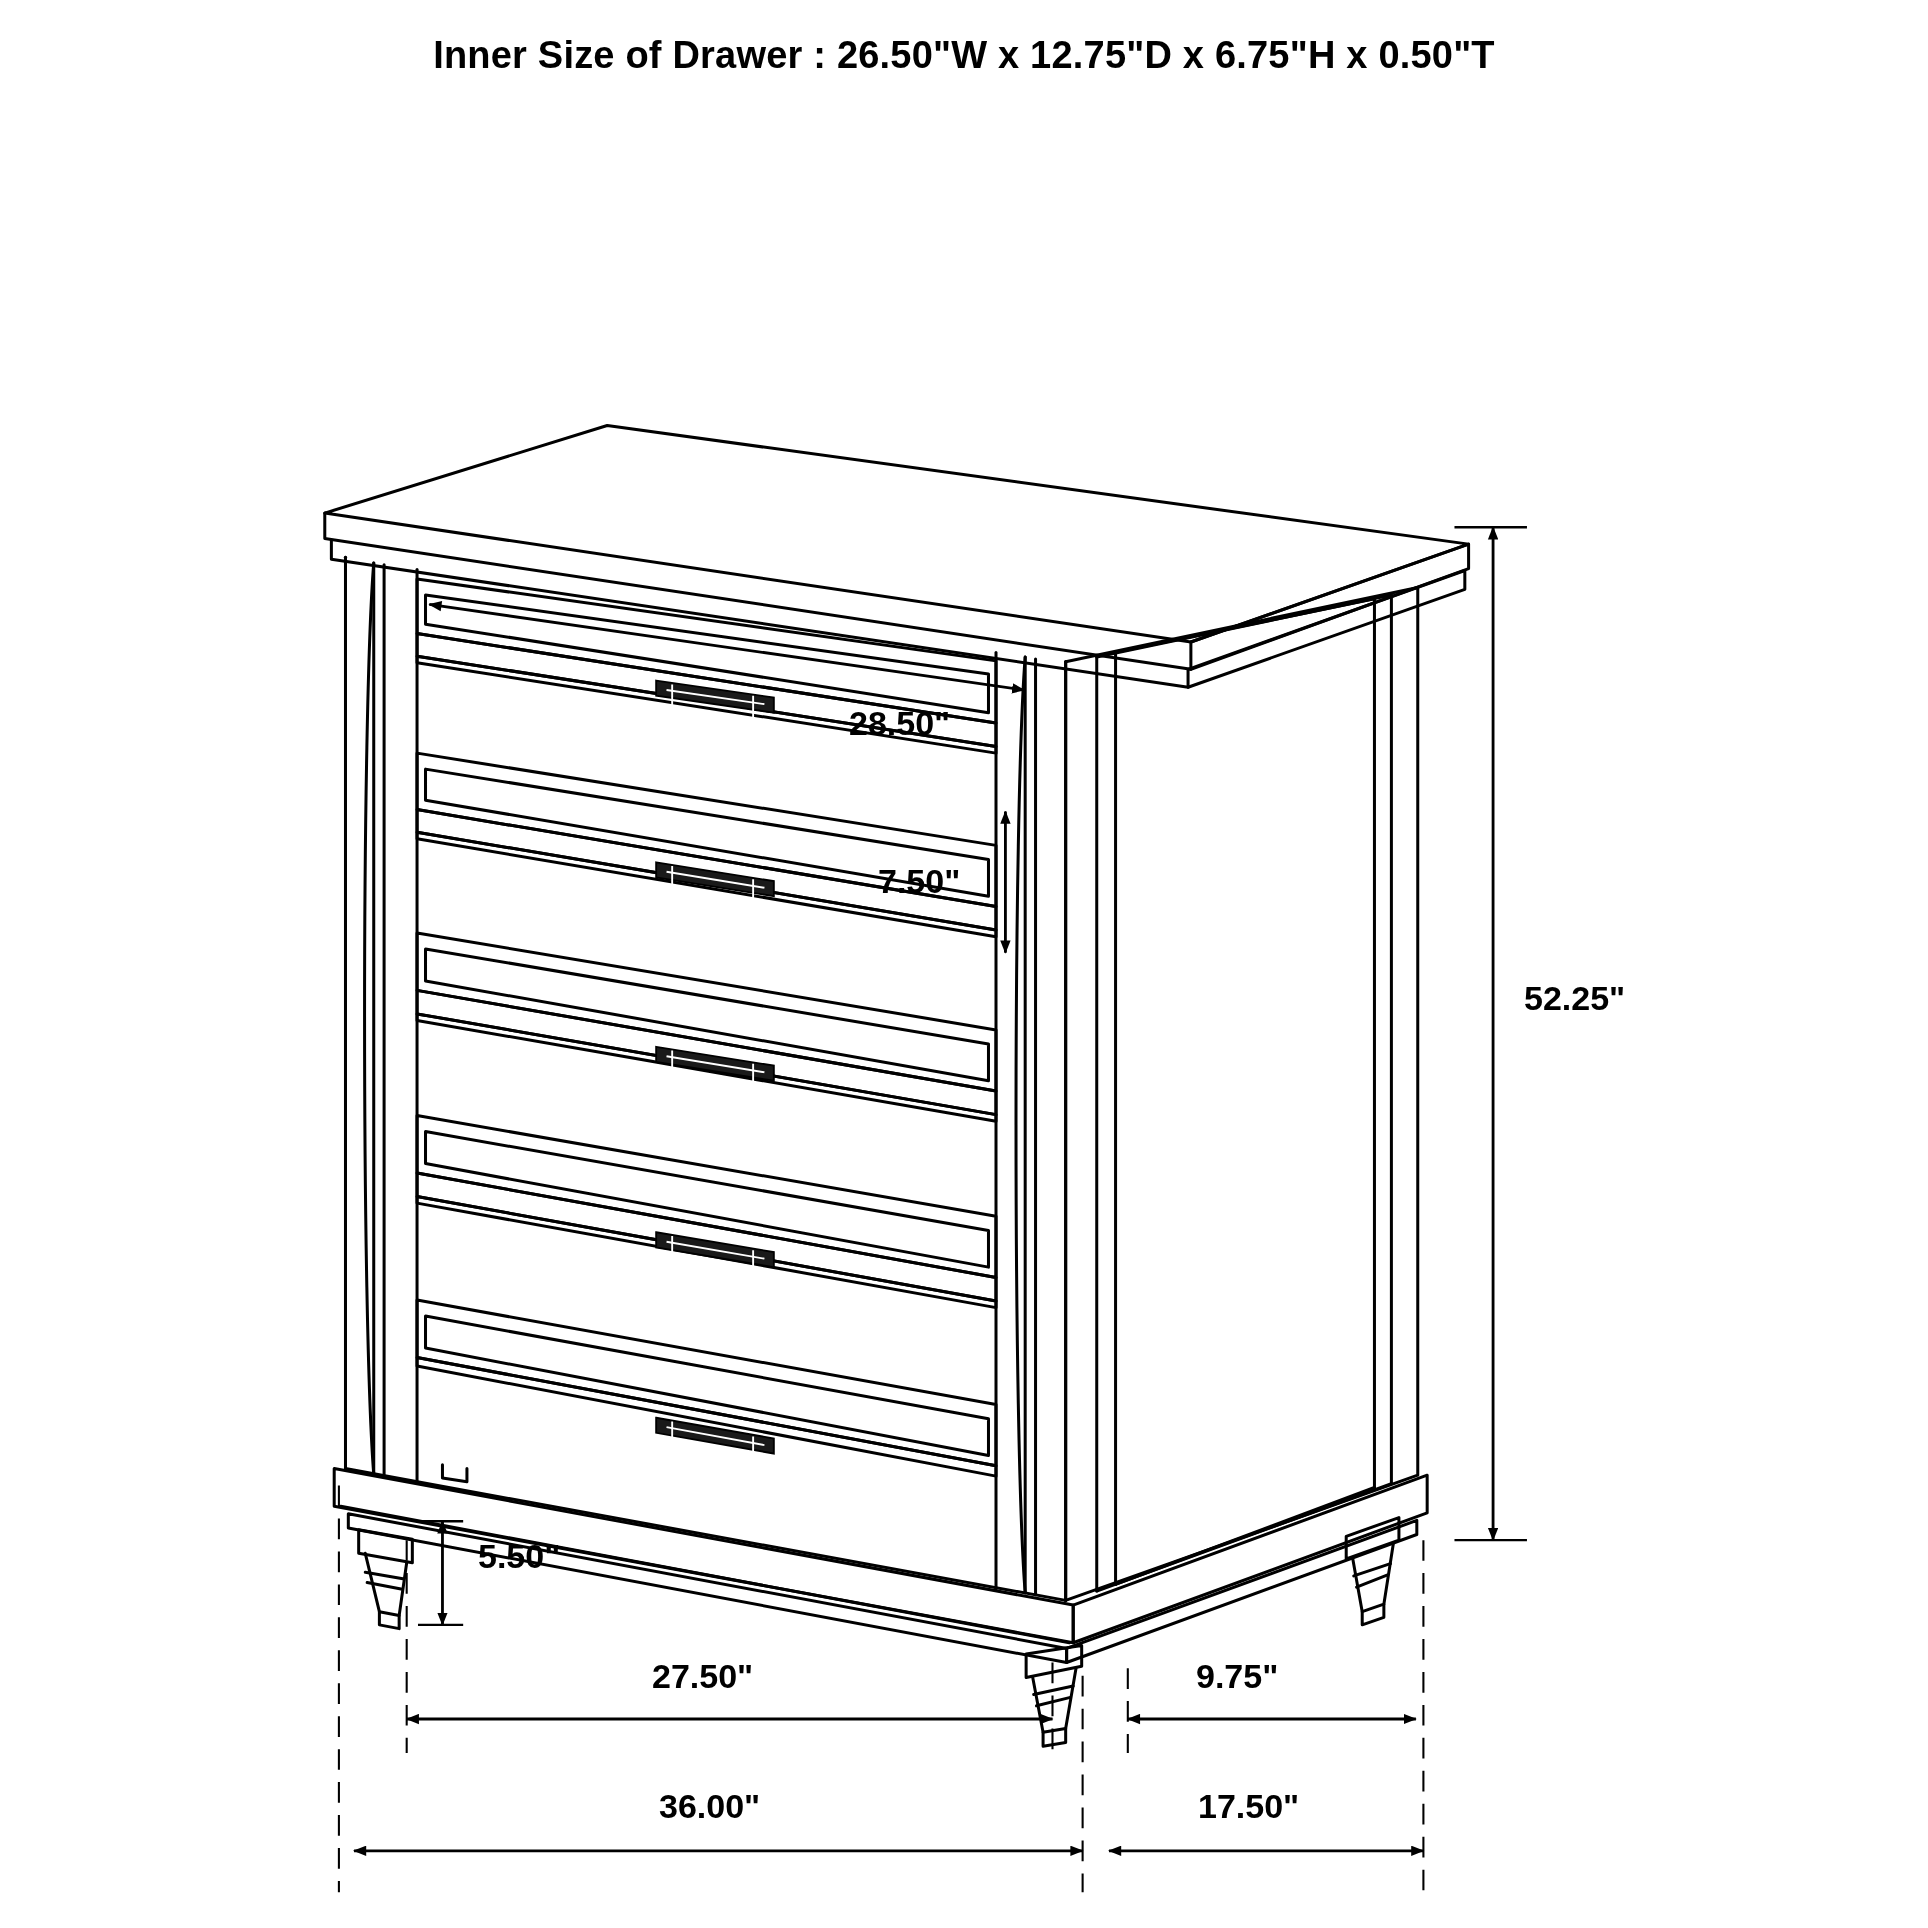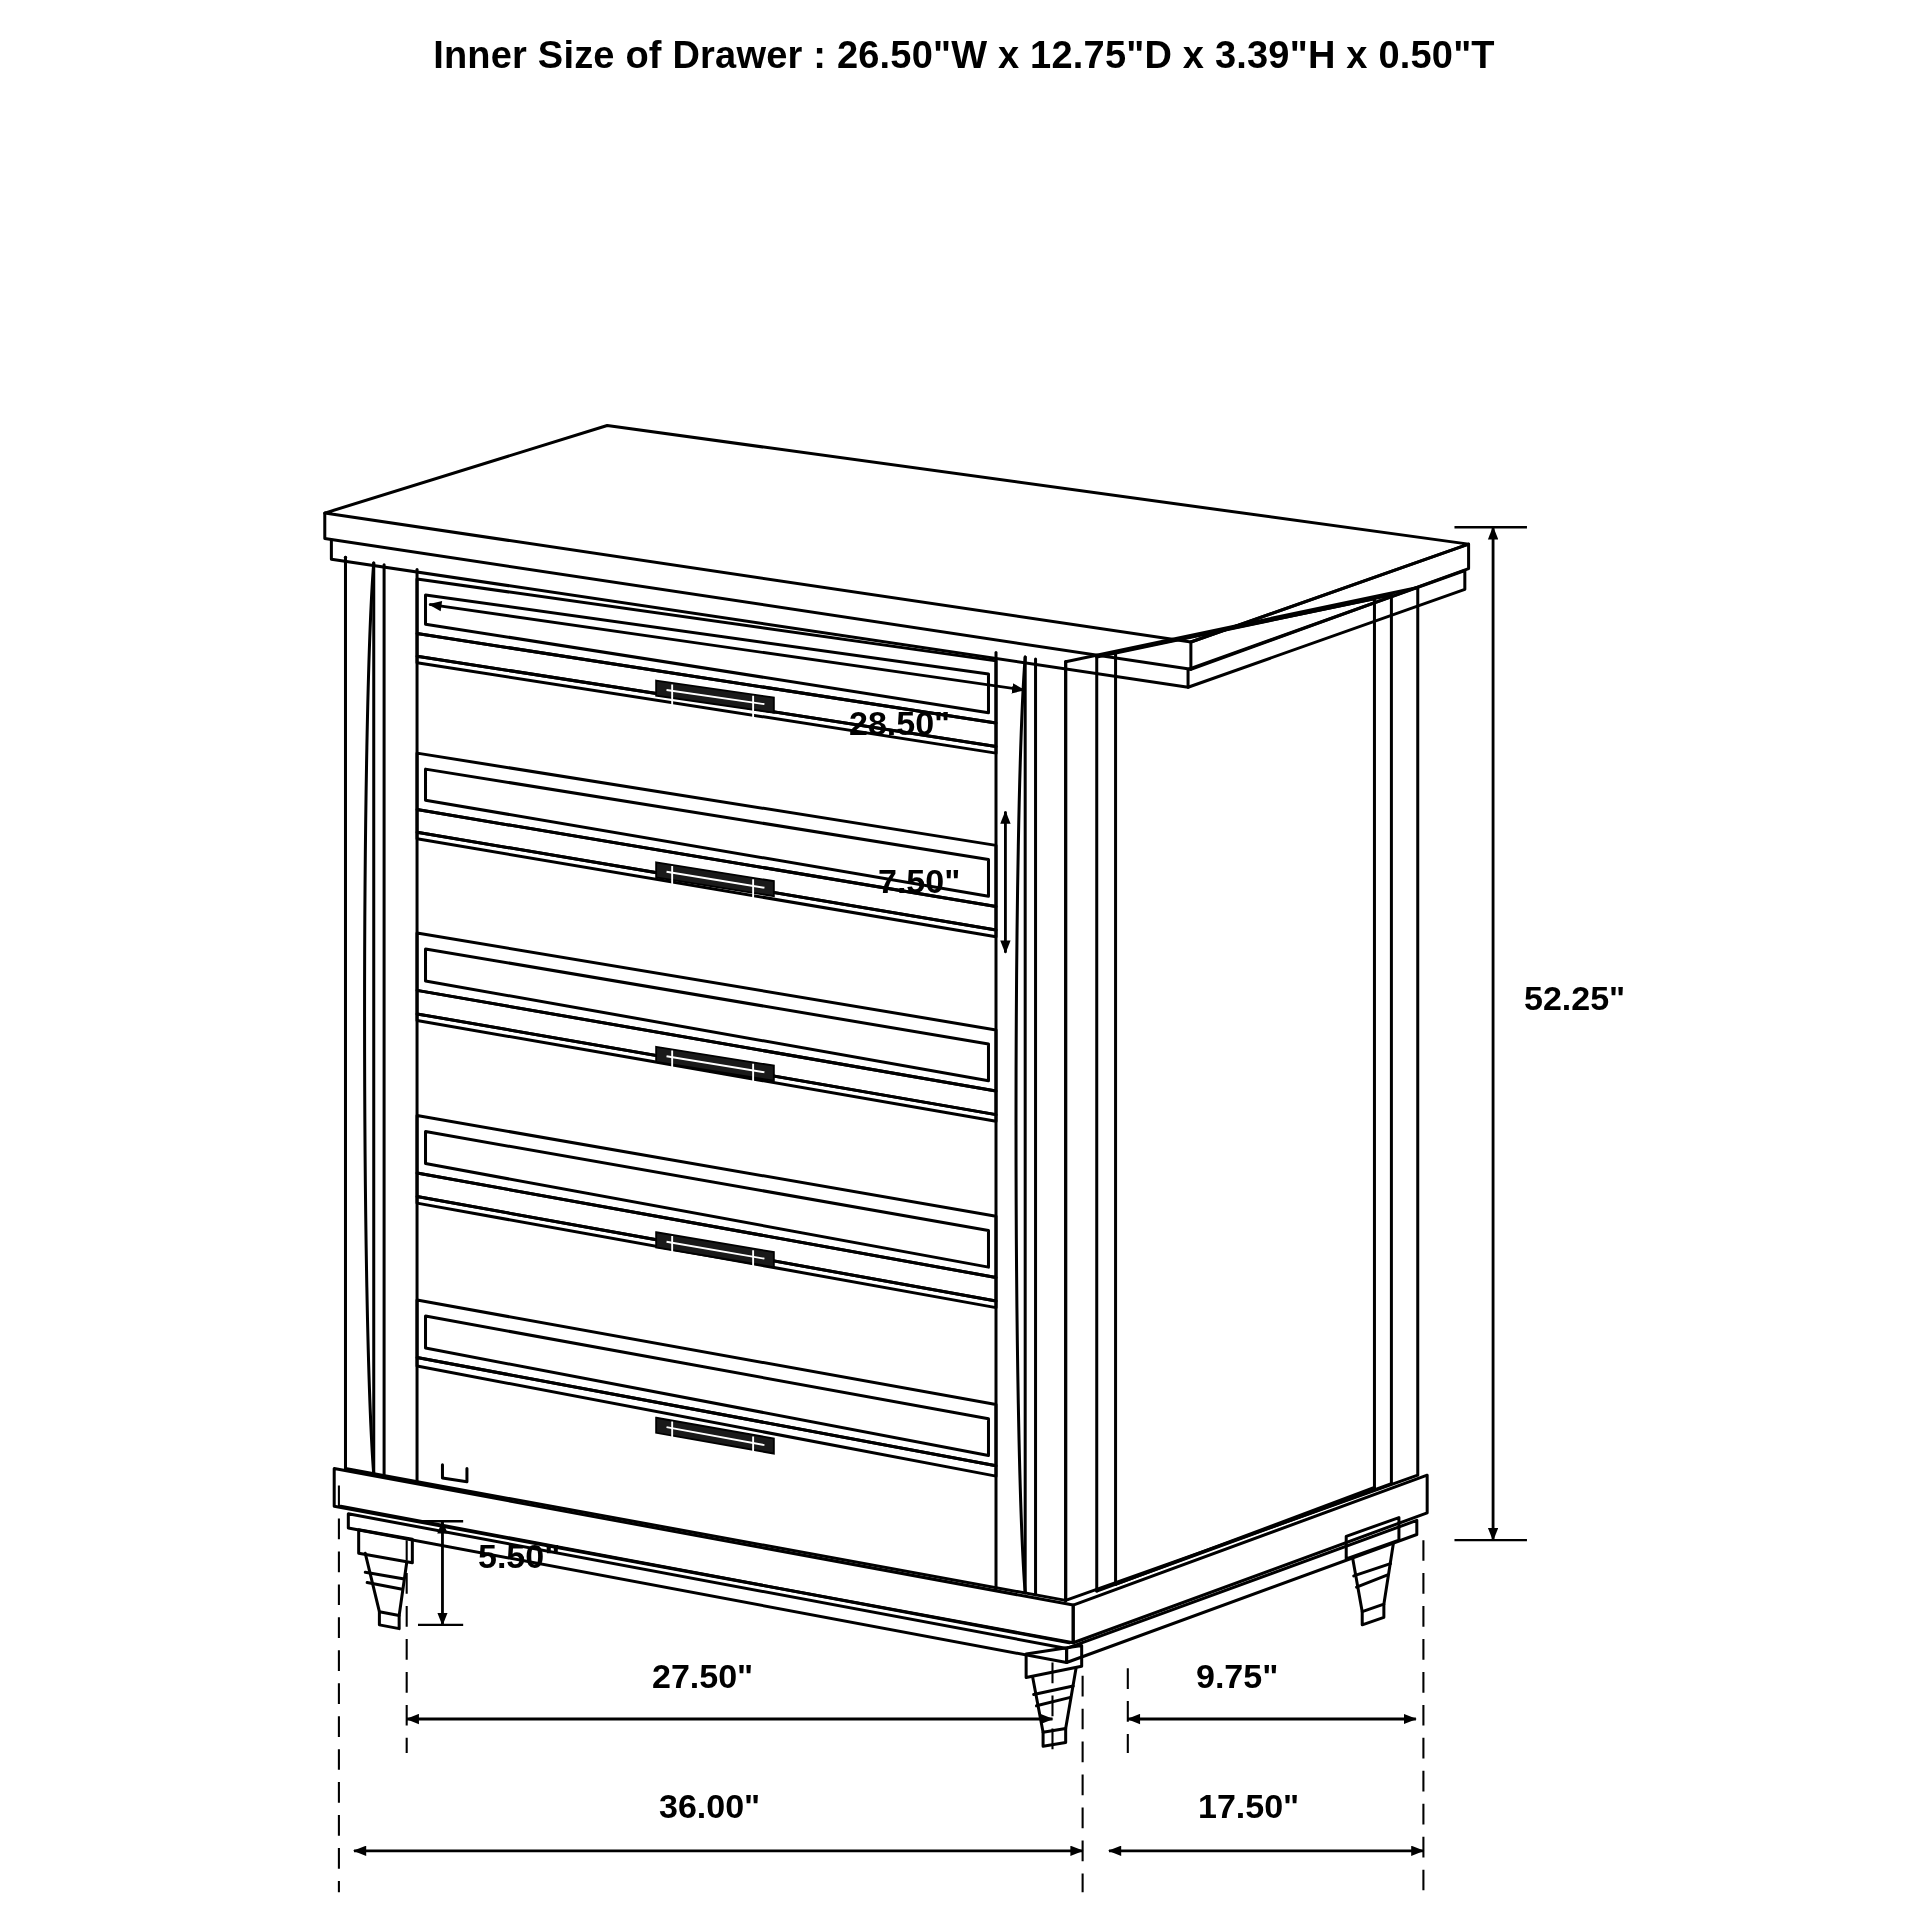--- a/index.html
+++ b/index.html
@@ -27,21 +27,21 @@
     font-size:34px;
     font-weight:bold;
     white-space:nowrap;
   }
 </style>
 </head>
 <body>
 
 <div id="stage">
 
-  <div class="title">Inner Size of Drawer : 26.50"W x 12.75"D x 3.39"H x 0.50"T</div>
+  <div class="title">Inner Size of Drawer : 26.50"W x 12.75"D x 6.75"H x 0.50"T</div>
 
   <svg class="drawing" viewBox="0 0 2048 2048">
     <defs>
       <marker id="arrHead" markerWidth="16" markerHeight="16" refX="13" refY="5.5" orient="auto" markerUnits="userSpaceOnUse">
         <path d="M0,0 L14,5.5 L0,11 z" fill="#000"></path>
       </marker>
       <marker id="arrTail" markerWidth="16" markerHeight="16" refX="1" refY="5.5" orient="auto" markerUnits="userSpaceOnUse">
         <path d="M14,0 L0,5.5 L14,11 z" fill="#000"></path>
       </marker>
     </defs>

